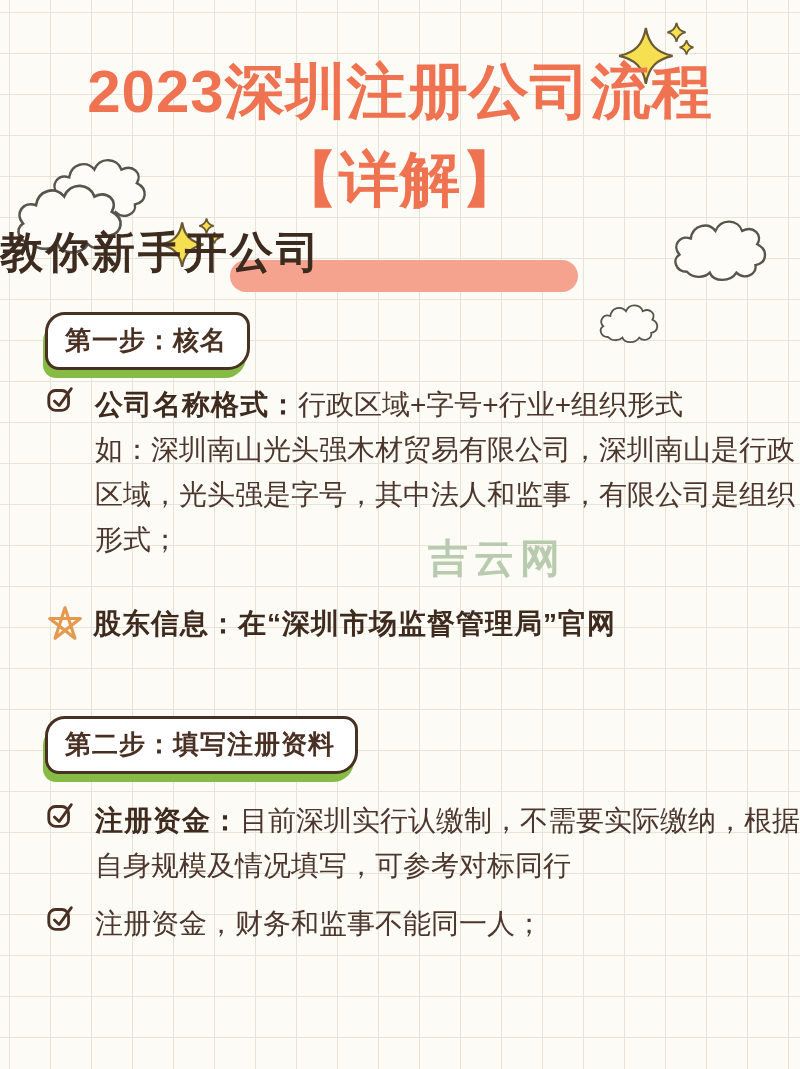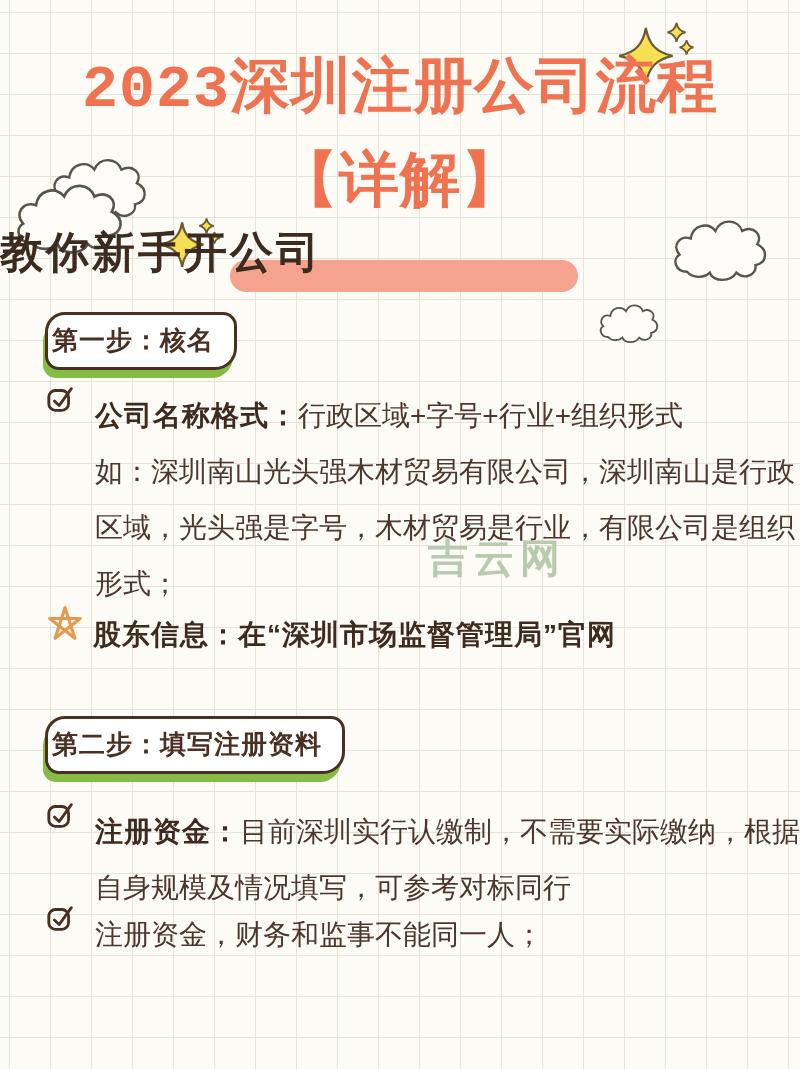--- a/index.html
+++ b/index.html
@@ -18,54 +18,54 @@
   }
   .abs{position:absolute;}
   
   .title-line{
     position:absolute;left:0;width:100%;
     text-align:center;
     font-size:60px;font-weight:800;
     color:#ef7350;letter-spacing:1px;
     white-space:nowrap;
   }
-  .title-line1{top:46px;font-family:Liberation Mono, monospace;}
+  .title-line1{top:52px;}
   .title-line2{top:140px;}
   
   .subtitle-bar{
     position:absolute;left:230px;top:260px;
     width:348px;height:32px;
     background:#f5a28e;border-radius:16px;
   }
   .subtitle-text{
     position:absolute;left:0;top:224px;width:100%;
     font-size:43px;font-weight:800;color:#3e2b1f;
     letter-spacing:3px;white-space:nowrap;
   }
   
   .badge{
     position:absolute;left:45px;
     display:inline-block;
     background:#ffffff;
     border:3px solid #483122;
     border-radius:20px 14px 22px 14px;
-    padding:8px 20px 9px 4px;
+    padding:8px 20px 9px 17px;
     font-size:26px;font-weight:800;color:#4a3023;
     letter-spacing:1px;
     box-shadow:-3px 9px 0 -1px #86bc45;
     white-space:nowrap;
   }
   .badge-step1{top:312px;}
   .badge-step2{top:716px;}
   
   .item{position:absolute;left:45px;width:716px;}
   .item-icon{position:absolute;left:0;top:1px;}
   .item-text{margin-left:50px;font-size:28px;line-height:45px;color:#4d362c;}
   .item-text .lead{font-weight:800;color:#3f2a1e;letter-spacing:1px;}
-  .line{white-space:nowrap;margin-top:11px;}
+  .line{white-space:nowrap;}
   .item-step1-1{top:382px;}
   .item-naming{top:601px;}
   .item-naming .item-text{margin-left:48px;font-weight:800;color:#3f2a1e;letter-spacing:1px;}
   .item-step2-1{top:798px;}
   .item-step2-2{top:901px;}
   
   .watermark{
     position:absolute;left:428px;top:531px;
     font-size:40px;font-weight:800;
     color:#b9cbae;letter-spacing:6px;white-space:nowrap;text-align:center;
@@ -113,21 +113,21 @@
   <div class="badge badge-step1">第一步：核名</div>
 
   <div class="item item-step1-1">
     <svg class="item-icon" width="32" height="32" viewBox="0 0 34 34">
       <rect x="4" y="8" width="21" height="21" rx="7" fill="none" stroke="#4a3023" stroke-width="3"></rect>
       <path d="M10,19 L15,24 L28,6" fill="none" stroke="#4a3023" stroke-width="3" stroke-linecap="round" stroke-linejoin="round"></path>
     </svg>
     <div class="item-text">
       <div class="line"><span class="lead">公司名称格式：</span><span>行政区域+字号+行业+组织形式</span></div>
       <div class="line">如：深圳南山光头强木材贸易有限公司，深圳南山是行政</div>
-      <div class="line">区域，光头强是字号，木材贸易是行业，有限公司是组织</div>
+      <div class="line">区域，光头强是字号，其中法人和监事，有限公司是组织</div>
       <div class="line">形式；</div>
     </div>
   </div>
 
   <div class="watermark">吉云网</div>
 
   <div class="item item-naming">
     <svg class="item-icon" style="top:4px;left:2px;" width="36" height="36" viewBox="0 0 40 40">
       <path d="M20,3 L9,37 L37,15 L3,15 L31,37 Z" fill="none" stroke="#e5994f" stroke-width="3.5" stroke-linecap="round" stroke-linejoin="round"></path>
     </svg>

